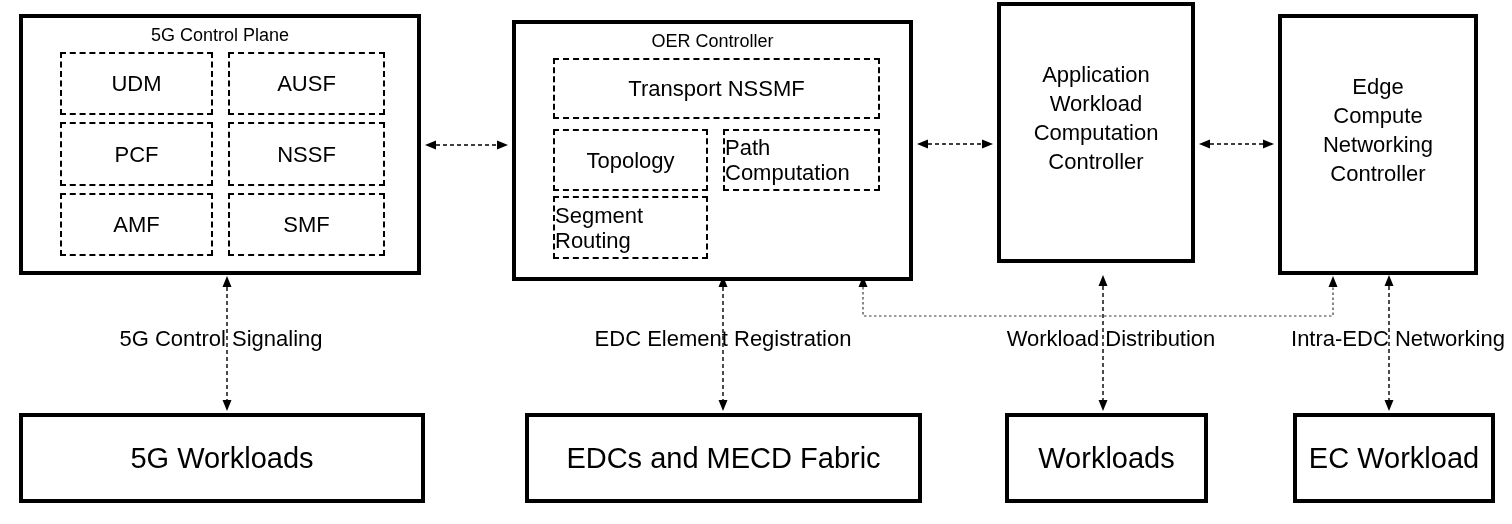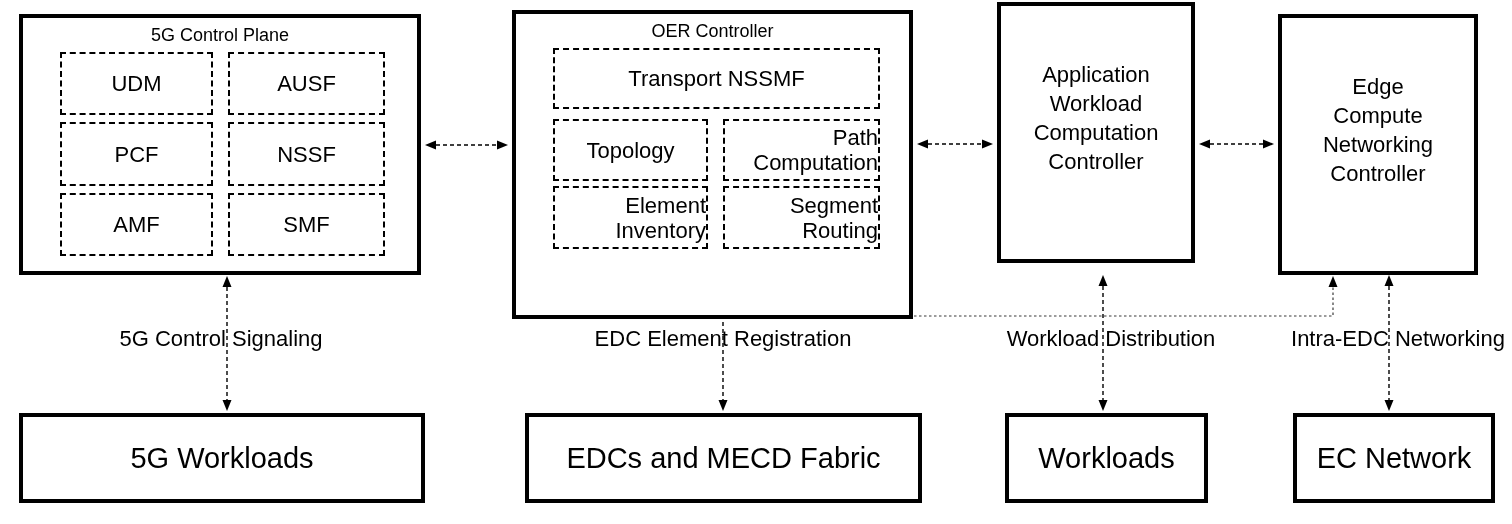--- a/index.html
+++ b/index.html
@@ -24,21 +24,21 @@
     line-height: 28px;
     margin-top: 3px;
     white-space: nowrap;
   }
   .dashed-box {
     box-sizing: border-box;
     border: 2px dashed #000000;
     display: flex;
     align-items: center;
     justify-content: center;
-    text-align: right;
+    text-align: left;
     font-size: 22px;
     line-height: 25px;
     background: #ffffff;
   }
   .cp-grid {
     position: absolute;
     left: 37px; top: 34px;
     display: grid;
     grid-template-columns: 153px 157px;
     grid-template-rows: 63px 64px 63px;
@@ -156,28 +156,27 @@
     <div class="cp-grid">
       <div class="dashed-box">UDM</div>
       <div class="dashed-box">AUSF</div>
       <div class="dashed-box">PCF</div>
       <div class="dashed-box">NSSF</div>
       <div class="dashed-box">AMF</div>
       <div class="dashed-box">SMF</div>
     </div>
   </div>
 
-  <div class="solid-box" style="left:512px; top:10px; width:401px; height:309px;">
+  <div class="solid-box" style="left:512px; top:20px; width:401px; height:261px;">
     <div class="box-title">OER Controller</div>
     <div class="oer-inner">
       <div class="dashed-box oer-transport">Transport NSSMF</div>
       <div class="oer-grid">
         <div class="dashed-box">Topology</div>
         <div class="dashed-box">Path Computation</div>
-        <div class="dashed-box">Element Inventory</div>
         <div class="dashed-box">Segment Routing</div>
       </div>
     </div>
   </div>
 
   <div class="solid-box" style="left:997px; top:2px; width:198px; height:261px;">
     <div class="stack-text">
       <div>Application</div>
       <div>Workload</div>
       <div>Computation</div>
@@ -197,21 +196,21 @@
   <div class="bottom-box" style="left:19px; width:406px;">
     <span>5G Workloads</span>
   </div>
   <div class="bottom-box" style="left:525px; width:397px;">
     <span>EDCs and MECD Fabric</span>
   </div>
   <div class="bottom-box" style="left:1005px; width:203px;">
     <span>Workloads</span>
   </div>
   <div class="bottom-box" style="left:1293px; width:202px;">
-    <span>EC Network</span>
+    <span>EC Workload</span>
   </div>
 
   <div class="conn-label" style="left:221px;">5G Control Signaling</div>
   <div class="conn-label" style="left:723px;">EDC Element Registration</div>
   <div class="conn-label" style="left:1111px;">Workload Distribution</div>
   <div class="conn-label" style="left:1398px;">Intra-EDC Networking</div>
 
 </div>
 
 </body></html>

